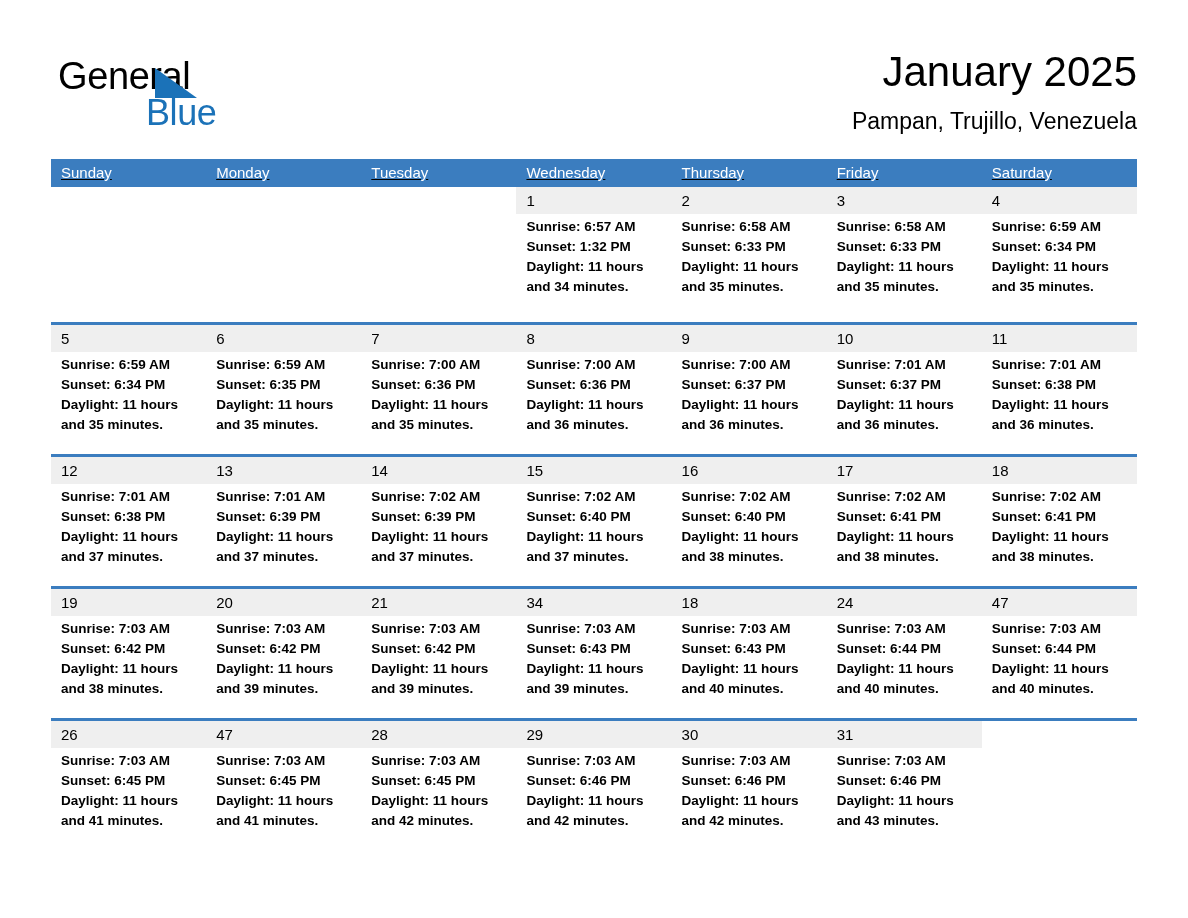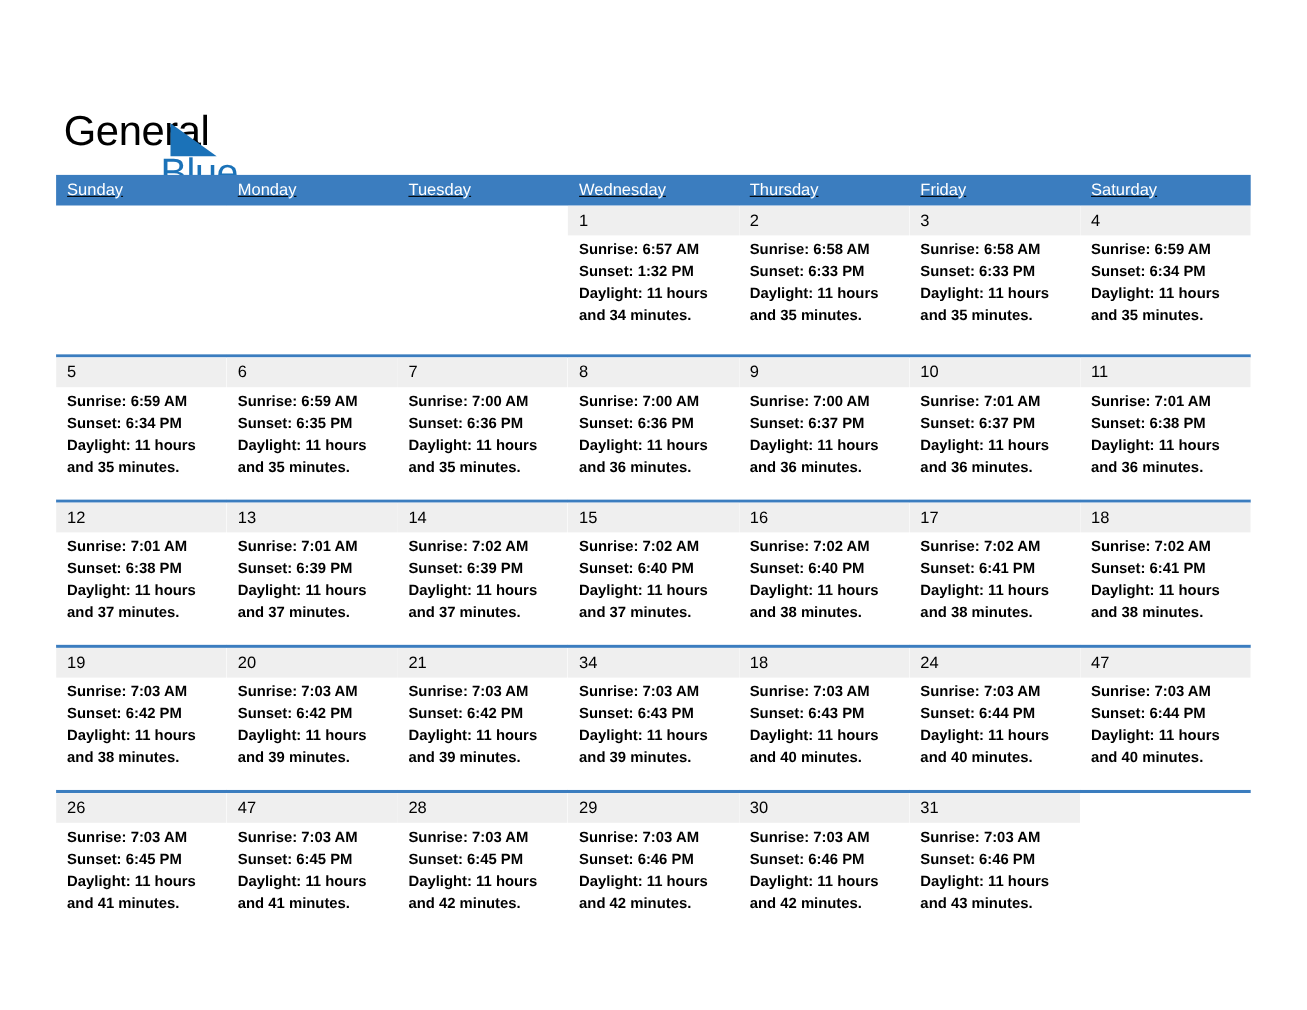--- a/index.html
+++ b/index.html
@@ -22,21 +22,20 @@
     box-sizing: border-box;
   }
 
   
   .header {
     position: absolute;
     left: 51px;
     top: 44px;
     right: 51px;
     height: 104px;
-    margin-top: 44px;
   }
 
   .brand {
     position: absolute;
     left: 7px;
     top: 10px;
     width: 300px;
     height: 86px;
   }
   .brand-general {
@@ -164,20 +163,24 @@
 <div class="page">
 
   <div class="header">
 
     <div class="brand">
       <span class="brand-general">General</span>
       <span class="brand-tri"></span>
       <span class="brand-blue">Blue</span>
     </div>
 
+    <div class="title-block">
+      <div class="cal-title">January 2025</div>
+      <div class="cal-subtitle">Pampan, Trujillo, Venezuela</div>
+    </div>
 
   </div>
 
   <div class="calendar">
 
     <div class="weekdays">
       <div class="weekday">Sunday</div>
       <div class="weekday">Monday</div>
       <div class="weekday">Tuesday</div>
       <div class="weekday">Wednesday</div>

